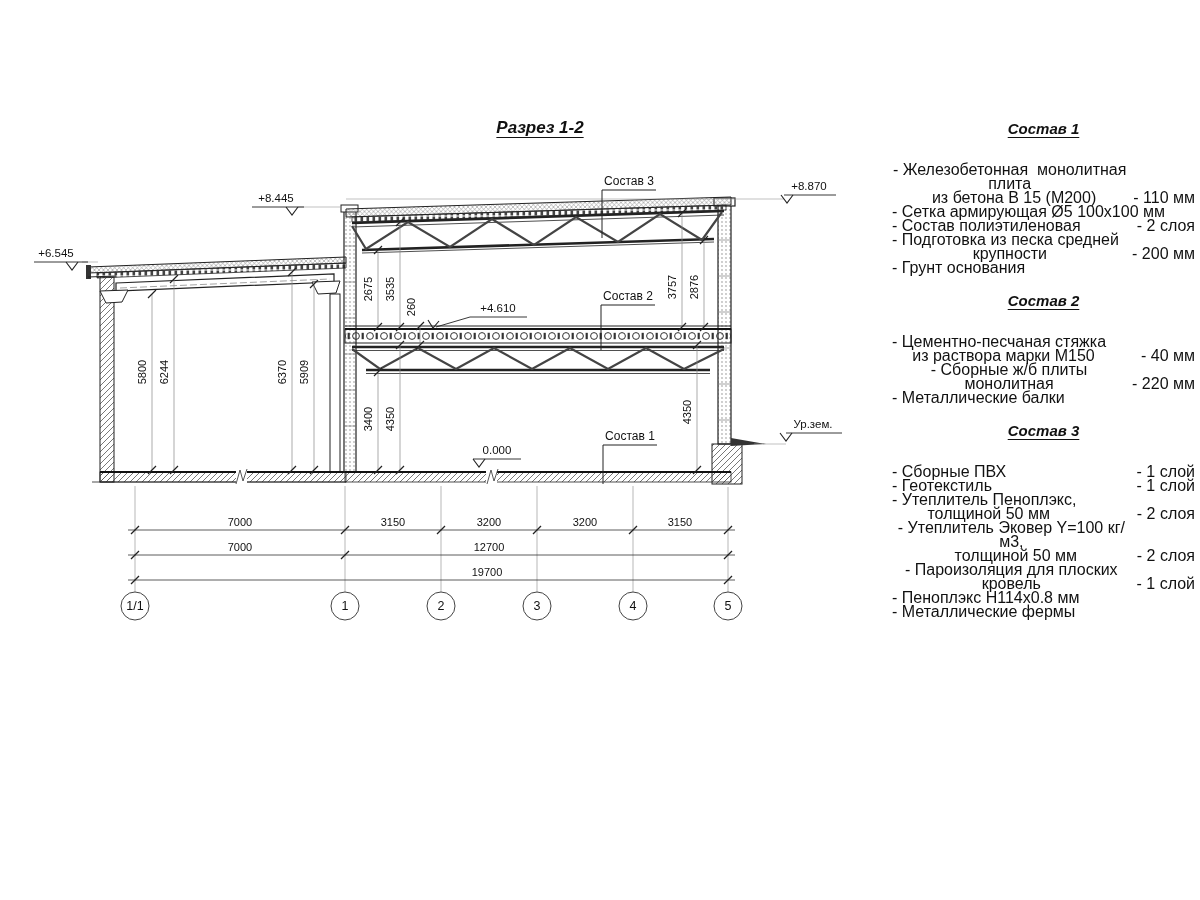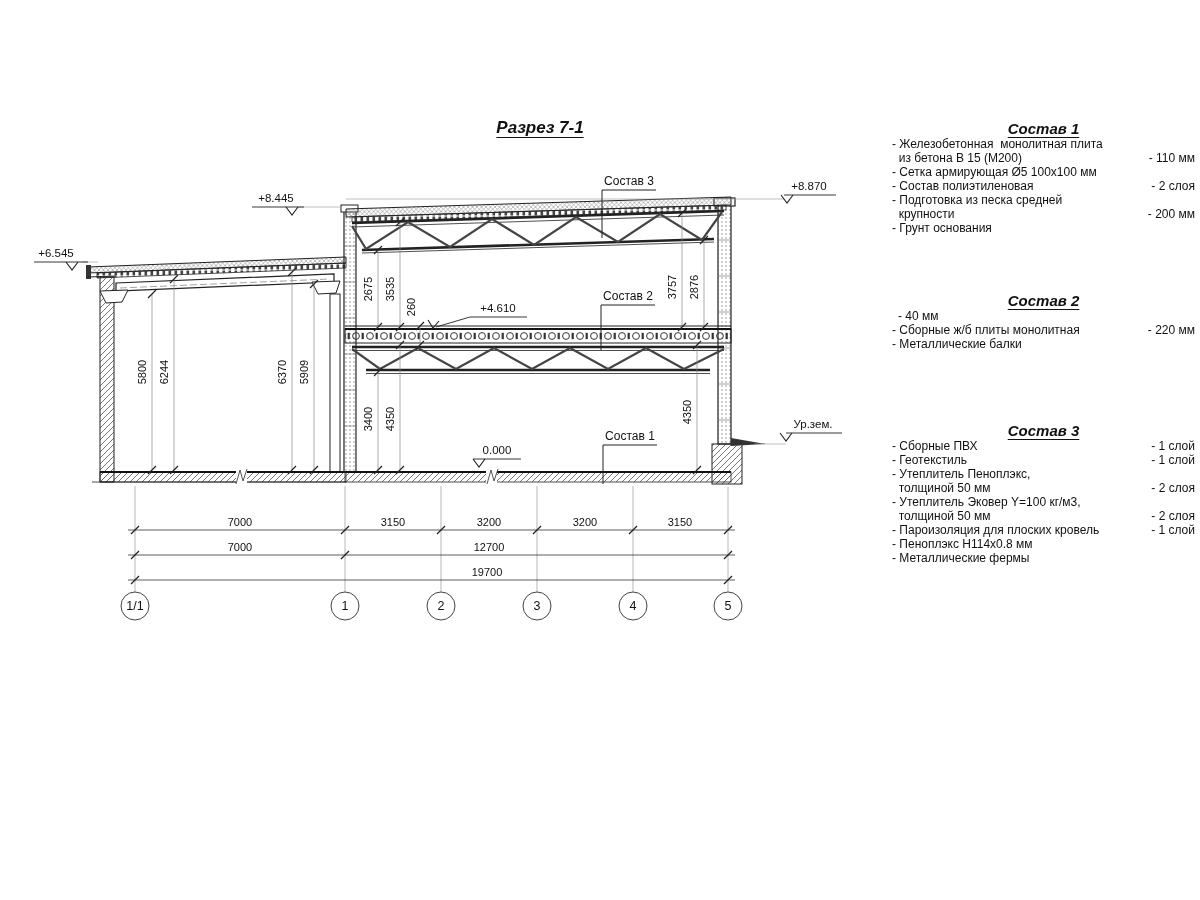--- a/index.html
+++ b/index.html
@@ -10,31 +10,31 @@
         text-decoration:underline;text-underline-offset:4px;}
   svg{position:absolute;left:0;top:0;}
   svg text{font-family:"Liberation Sans",sans-serif;fill:#111;}
   .dimtxt{font-size:11px;}
   .lvltxt{font-size:11.5px;}
   .ldrtxt{font-size:12px;}
   .axtxt{font-size:12.5px;}
   .legend-sec{position:absolute;left:892px;width:303px;}
   .lh{text-align:center;font-style:italic;font-weight:bold;font-size:15px;
       text-decoration:underline;text-underline-offset:3px;margin:0;}
-  .items{font-size:12px;line-height:14px;}
+  .items{margin-top:26px;font-size:16px;line-height:14px;text-align:center;}
   .li{display:flex;justify-content:space-between;align-items:flex-end;}
   .lt{white-space:pre-wrap;}
   .lv{white-space:nowrap;padding-left:6px;}
 </style>
 </head>
 <body>
 
 <div id="page">
 
-  <div id="drawing-title">Разрез 7-1</div>
+  <div id="drawing-title">Разрез 1-2</div>
 
   <svg width="1200" height="900" viewBox="0 0 1200 900">
     <defs>
       <pattern id="hatch" patternUnits="userSpaceOnUse" width="6" height="6">
         <path d="M-1,7 L7,-1 M-1,1 L1,-1 M5,7 L7,5" stroke="#555" stroke-width="0.8" fill="none"></path>
       </pattern>
       <pattern id="insul" patternUnits="userSpaceOnUse" width="4.5" height="4.5">
         <path d="M0,4.5 L4.5,0 M0,0 L4.5,4.5" stroke="#888" stroke-width="0.55" fill="none"></path>
       </pattern>
       <pattern id="deck" patternUnits="userSpaceOnUse" width="6" height="6">
@@ -216,20 +216,22 @@
           <span class="lt">- Грунт основания</span>
           <span class="lv"></span>
         </div>
     </div>
   </div>
 
   <div class="legend-sec" style="top:292px;">
     <p class="lh">Состав 2</p>
     <div class="items">
       <div class="li">
+          <span class="lt">- Цементно-песчаная стяжка
+  из раствора марки М150</span>
           <span class="lv">- 40 мм</span>
         </div>
       <div class="li">
           <span class="lt">- Сборные ж/б плиты монолитная</span>
           <span class="lv">- 220 мм</span>
         </div>
       <div class="li">
           <span class="lt">- Металлические балки</span>
           <span class="lv"></span>
         </div>

